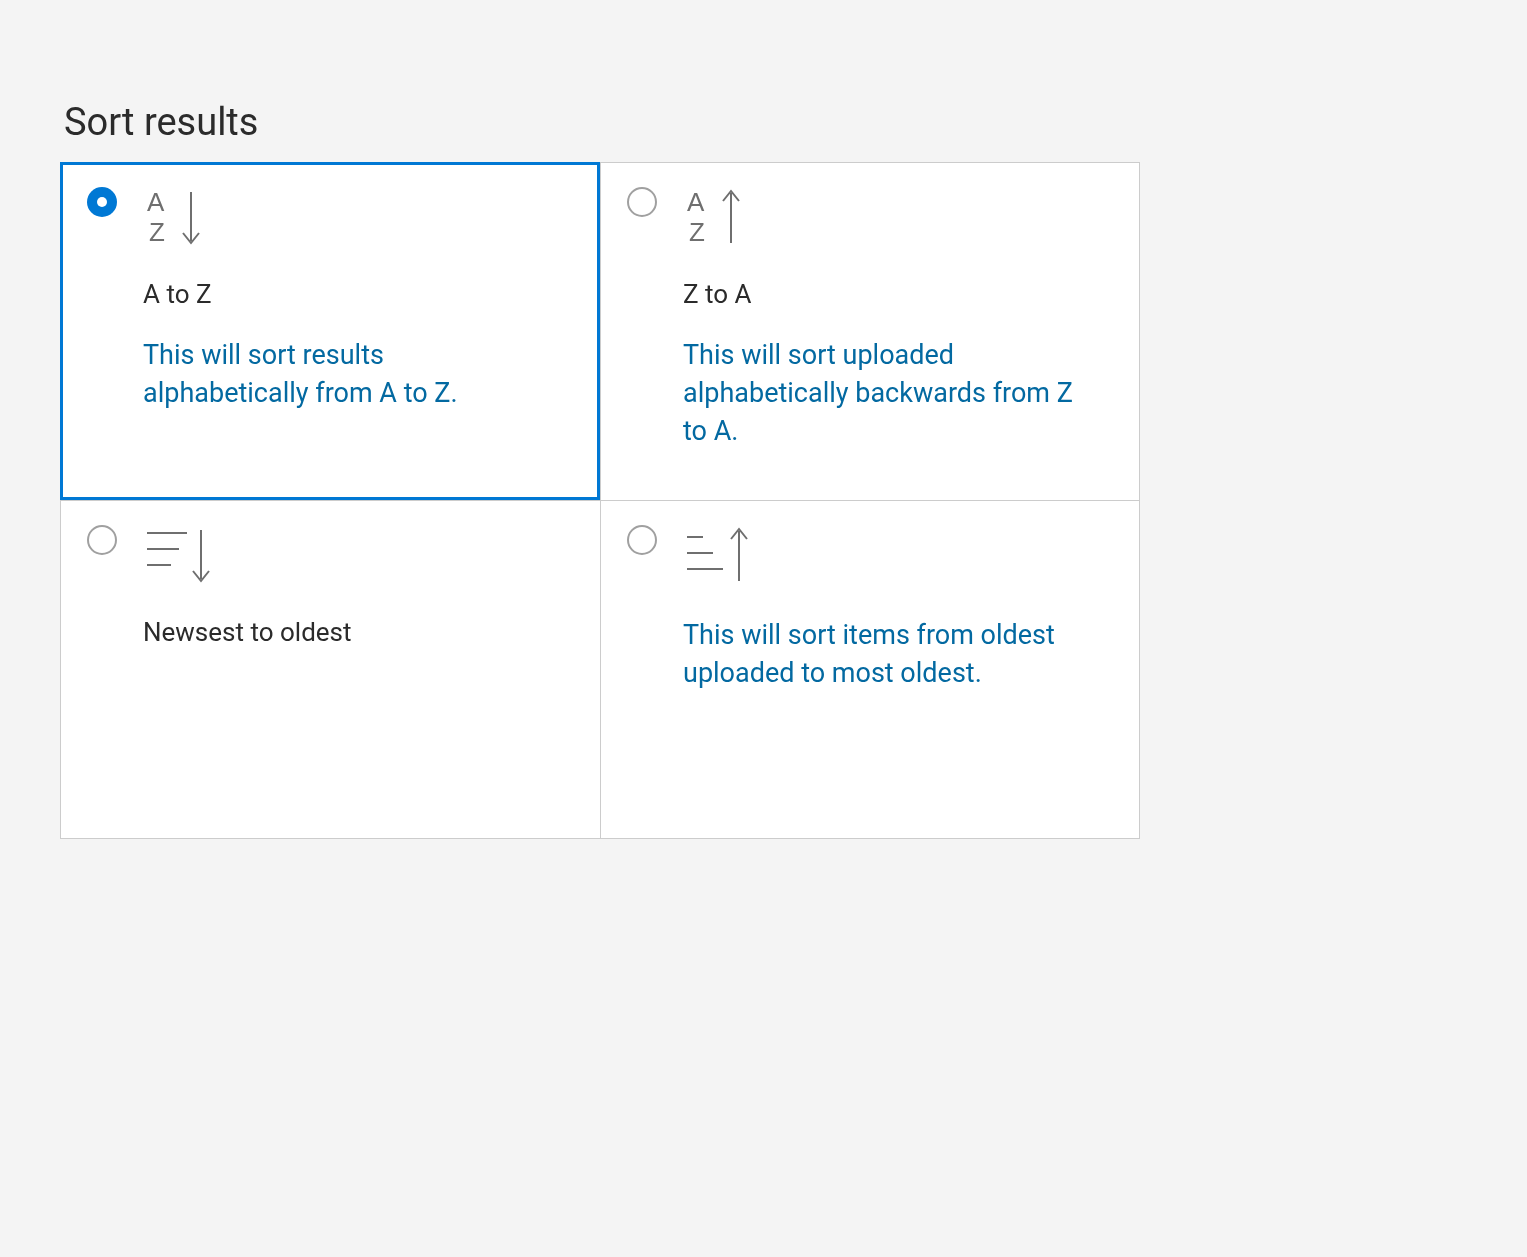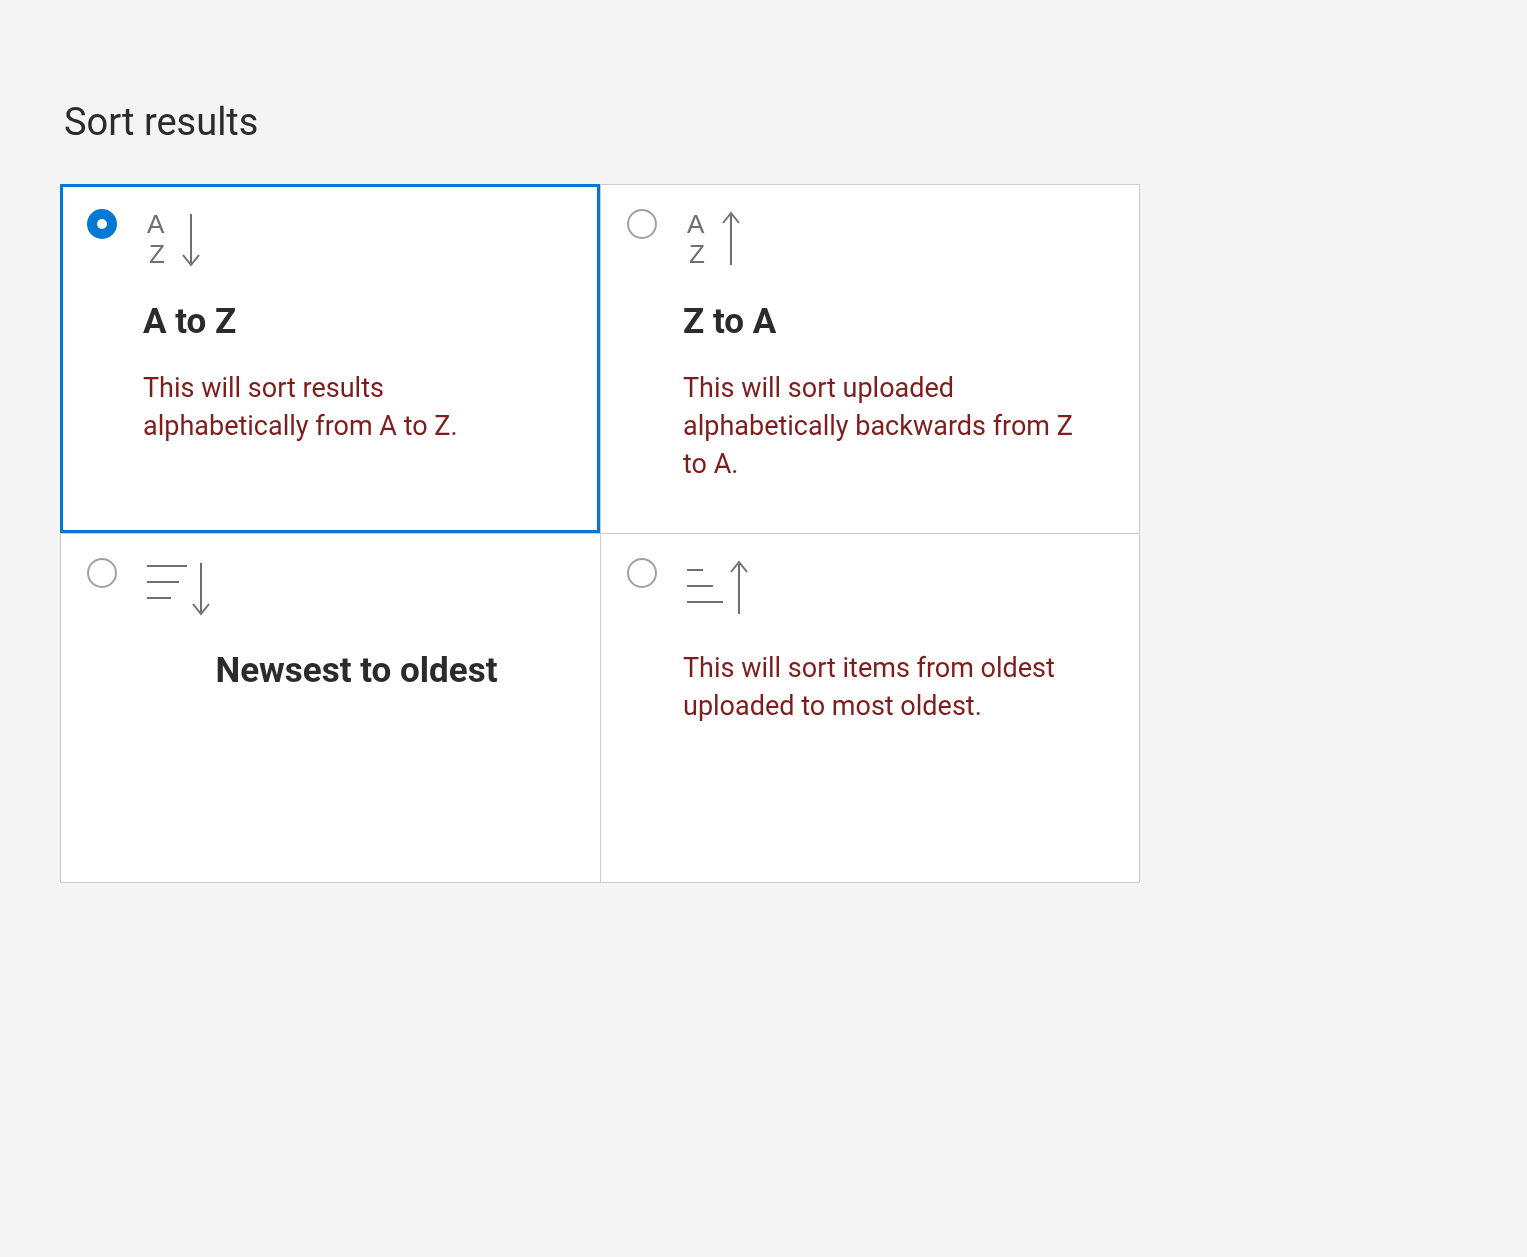--- a/index.html
+++ b/index.html
@@ -11,21 +11,21 @@
       font-family: -apple-system, BlinkMacSystemFont, "Segoe UI", Roboto, Helvetica, Arial, sans-serif;
       background: #f4f4f4;
       width: 1527px;
       height: 1257px;
       padding: 100px 60px;
     }
     .heading {
       font-size: 38px;
       font-weight: 400;
       color: #2b2b2b;
-      margin-bottom: 40px;
+      margin-bottom: 18px;
       margin-left: 4px;
     }
     .tile-grid {
       display: grid;
       grid-template-columns: 1fr 1fr;
       grid-template-rows: 1fr 1fr;
       width: 1080px;
     }
     .tile {
       background: #ffffff;
@@ -33,21 +33,21 @@
       padding: 22px 30px 50px 26px;
       display: flex;
       flex-direction: row;
       align-items: flex-start;
       gap: 26px;
       cursor: pointer;
       position: relative;
     }
     .tile:nth-child(1) { border-right: none; border-bottom: none; }
     .tile:nth-child(2) { border-bottom: none; }
-    .tile:nth-child(3) { border-right: none; text-align: center; }
+    .tile:nth-child(3) { border-right: none; }
     .tile.selected {
       border: 3px solid #0078d4;
       z-index: 2;
       padding: 20px 28px 48px 24px;
     }
     .radio-outer {
       flex-shrink: 0;
       width: 30px;
       height: 30px;
       border-radius: 50%;
@@ -81,29 +81,29 @@
       height: 72px;
       display: flex;
       align-items: flex-start;
       margin-top: 2px;
       margin-bottom: 20px;
     }
     .icon-wrap svg {
       display: block;
     }
     .tile-label {
-      font-size: 35px;
-      font-weight: 700;
+      font-size: 26px;
+      font-weight: 400;
       color: #2b2b2b;
       margin-bottom: 28px;
     }
     .tile-desc {
       font-size: 27px;
       line-height: 1.4;
-      color: #7f1d1d;
+      color: #0369a1;
       font-weight: 400;
       max-width: 400px;
     }
   </style>
 </head>
 <body>
 
 <h1 class="heading">Sort results</h1>
 
 <div class="tile-grid">

